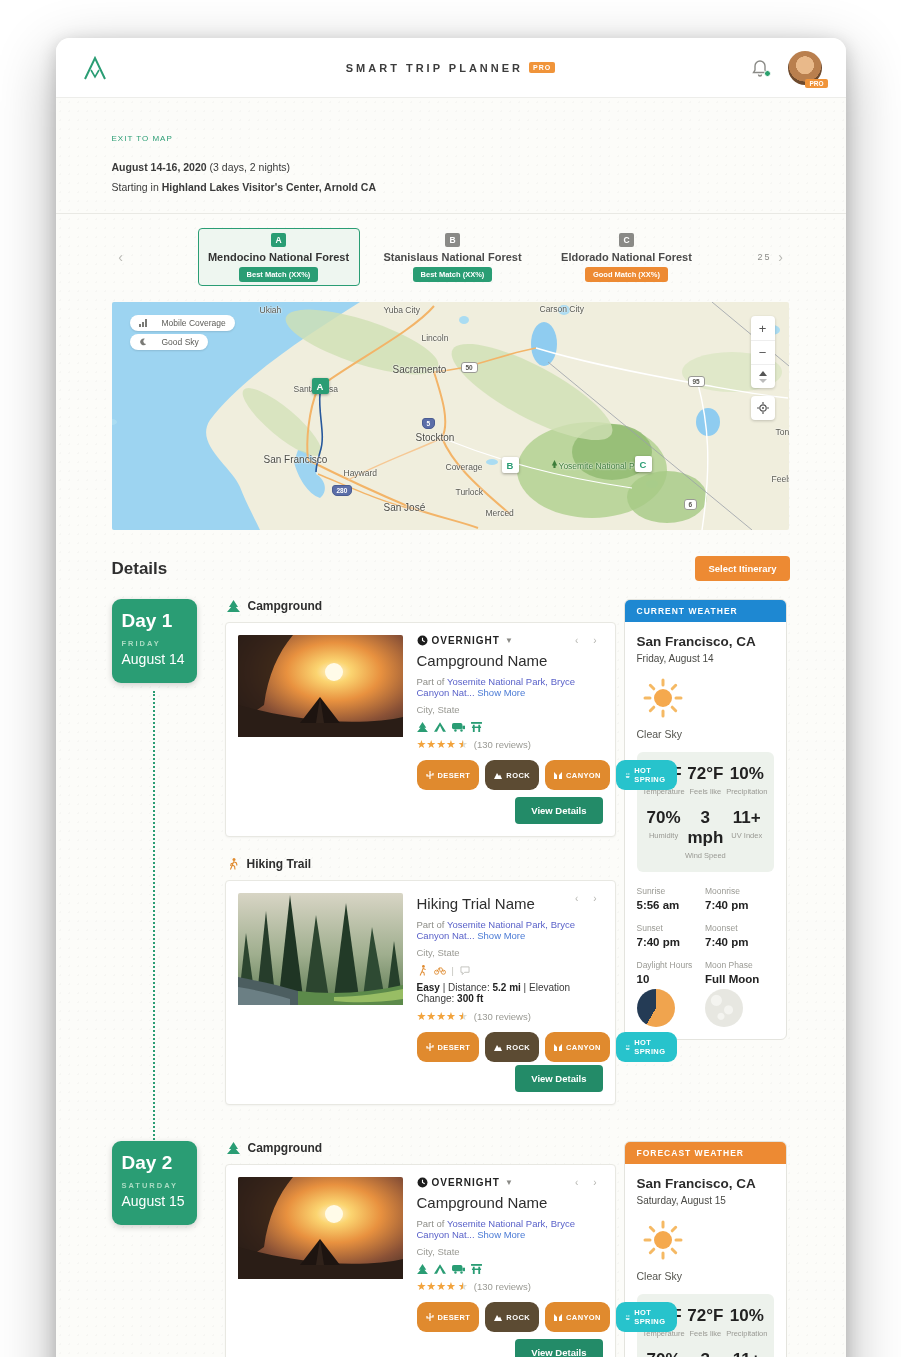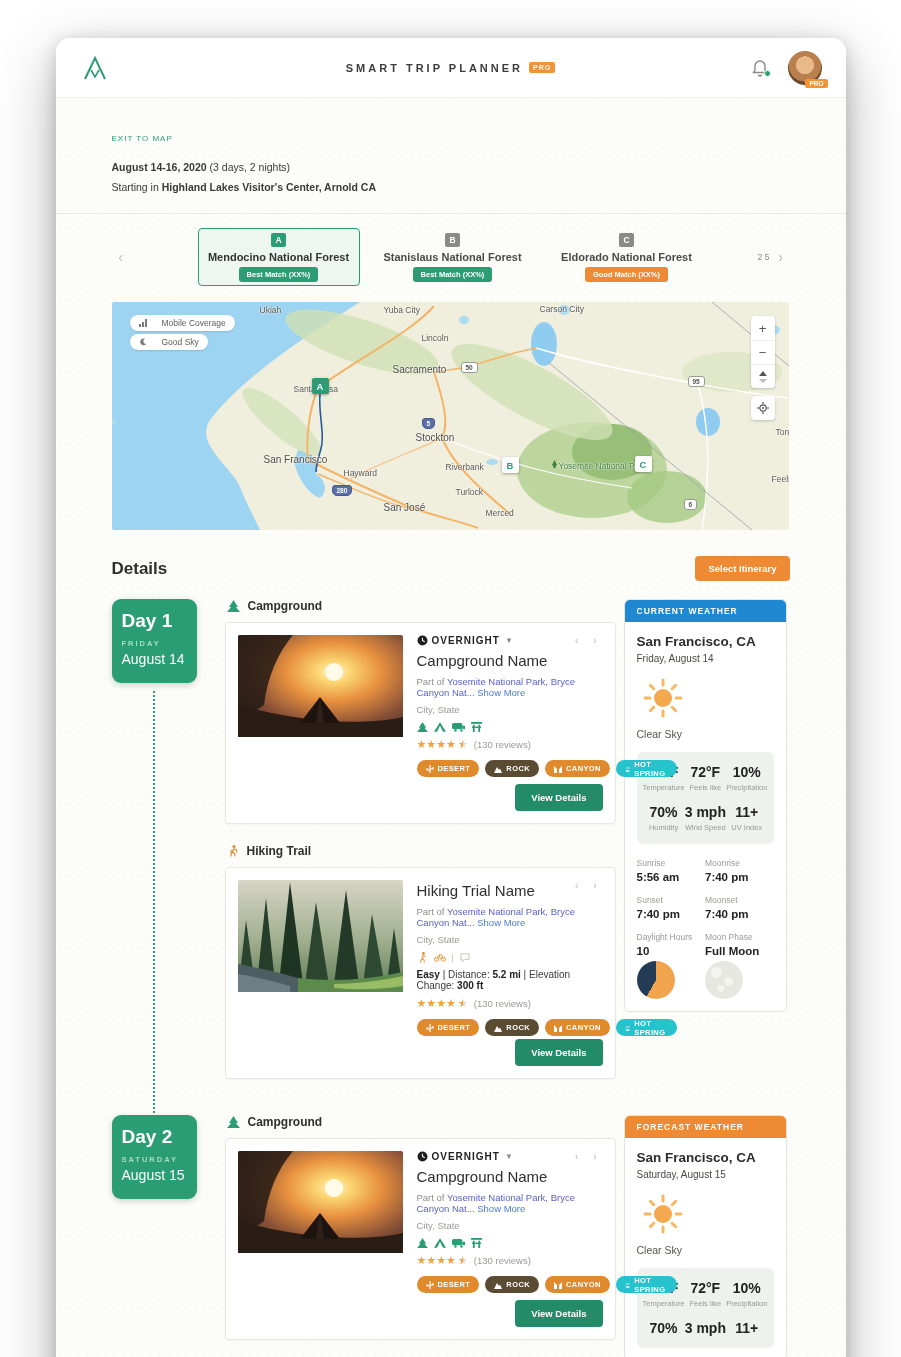--- a/index.html
+++ b/index.html
@@ -99,39 +99,39 @@
   .cityln { font-size:9.5px; color:#9a9a94; margin-top:6px; }
   .amen { display:flex; gap:6px; margin-top:7px; align-items:center; }
   .trail-ic { display:flex; gap:6px; margin-top:7px; align-items:center; font-size:9px; color:#c0c0ba; }
   .diffln { font-size:10px; margin-top:6px; color:#3a3a3a; }
   .diffln b { color:#222; }
   .stars { margin-top:6px; font-size:11px; color:#f2a33c; display:flex; align-items:center; gap:2px; }
   .half { position:relative; color:#ddddd3; }
   .half i { position:absolute; left:0; top:0; width:55%; overflow:hidden; color:#f2a33c; font-style:normal; }
   .rev { font-size:9.5px; color:#9a9a94; margin-left:4px; }
   .tags { display:flex; gap:6px; margin-top:9px; }
-  .tag { height:17px; border-radius:9px; color:#fff; font-size:7.5px; font-weight:bold; letter-spacing:.4px; display:inline-flex; align-items:center; gap:4px; padding:8px 9px; }
+  .tag { height:17px; border-radius:9px; color:#fff; font-size:7.5px; font-weight:bold; letter-spacing:.4px; display:inline-flex; align-items:center; gap:4px; padding:15px 9px; }
   .tag.desert, .tag.canyon { background:#e08a2e; }
   .tag.rock { background:#5c4b33; }
   .tag.hot { background:#27c3cc; }
   .btn-view { position:absolute; right:0; bottom:0; background:#238b68; color:#fff; border:none; border-radius:4px; font-size:9.5px; font-weight:bold; padding:8px 16px; cursor:pointer; font-family:inherit; }
   .cg-body { padding-bottom:34px; }
 
   
   .wx { background:#fff; border:1px solid #e4e4de; border-radius:6px; overflow:hidden; margin-bottom:36px; }
   .wx-head { color:#fff; font-size:8.5px; font-weight:bold; letter-spacing:1px; padding:6px 12px; }
   .wx-head.blue { background:#1e88d2; }
   .wx-head.orange { background:#ed8a33; }
   .wx-pad { padding:12px; }
   .wx-city { font-size:13.5px; font-weight:bold; color:#2c2c2c; }
   .wx-date { font-size:10px; color:#4a4a46; margin-top:4px; }
   .wx-cond { font-size:10.5px; color:#55554f; margin-top:4px; }
   .sunwrap { margin:12px 0 4px 4px; }
   .wx-stats { background:#edf2ec; border-radius:6px; margin-top:12px; padding:12px 6px; display:grid; grid-template-columns:1fr 1fr 1fr; row-gap:12px; text-align:center; }
-  .wx-stats .v { font-size:14px; font-weight:bold; color:#222; }
+  .wx-stats .v { font-size:17px; font-weight:bold; color:#222; }
   .wx-stats .l { font-size:7.5px; color:#9a9a94; margin-top:3px; }
   .wx2 { display:grid; grid-template-columns:1fr 1fr; row-gap:12px; margin-top:14px; }
   .wx2 .l { font-size:8.5px; color:#9a9a94; }
   .wx2 .v { font-size:11.5px; font-weight:bold; color:#222; margin-top:3px; }
   .pie { width:38px; height:38px; border-radius:50%; margin-top:4px;
          background:conic-gradient(#f0a44e 0deg 210deg, #243b55 210deg 360deg); }
   .moon { width:38px; height:38px; border-radius:50%; margin-top:4px; background:
           radial-gradient(circle at 30% 30%, #f4f4f0 0 5px, transparent 6px),
           radial-gradient(circle at 62% 55%, #f4f4f0 0 4px, transparent 5px),
           radial-gradient(circle at 42% 72%, #f4f4f0 0 3px, transparent 4px),
@@ -259,21 +259,21 @@
 
       <span class="map-label" style="left:148px; top:3px;">Ukiah</span>
       <span class="map-label" style="left:272px; top:3px;">Yuba City</span>
       <span class="map-label" style="left:428px; top:2px;">Carson City</span>
       <span class="map-label" style="left:310px; top:31px;">Lincoln</span>
       <span class="map-label big" style="left:281px; top:62px;">Sacramento</span>
       <span class="map-label" style="left:182px; top:82px;">Santa Rosa</span>
       <span class="map-label big" style="left:152px; top:152px;">San Francisco</span>
       <span class="map-label" style="left:232px; top:166px;">Hayward</span>
       <span class="map-label big" style="left:304px; top:130px;">Stockton</span>
-      <span class="map-label" style="left:334px; top:160px;">Riverbank</span>
+      <span class="map-label" style="left:334px; top:160px;">Coverage</span>
       <span class="map-label" style="left:344px; top:185px;">Turlock</span>
       <span class="map-label big" style="left:272px; top:200px;">San José</span>
       <span class="map-label" style="left:374px; top:206px;">Merced</span>
       <span class="map-label park" style="left:438px; top:158px; width:80px;"><svg width="9" height="9" viewBox="0 0 10 10">
             <path d="M5 0 L8 6 H6.2 V9 H3.8 V6 H2 Z" fill="#3e7d3a"></path>
           </svg><span>Yosemite National Park</span></span>
       <span class="map-label" style="left:664px; top:125px;">Ton</span>
       <span class="map-label" style="left:660px; top:172px;">Feels</span>
 
       <span class="shield" style="left:349px; top:60px;">50</span>

